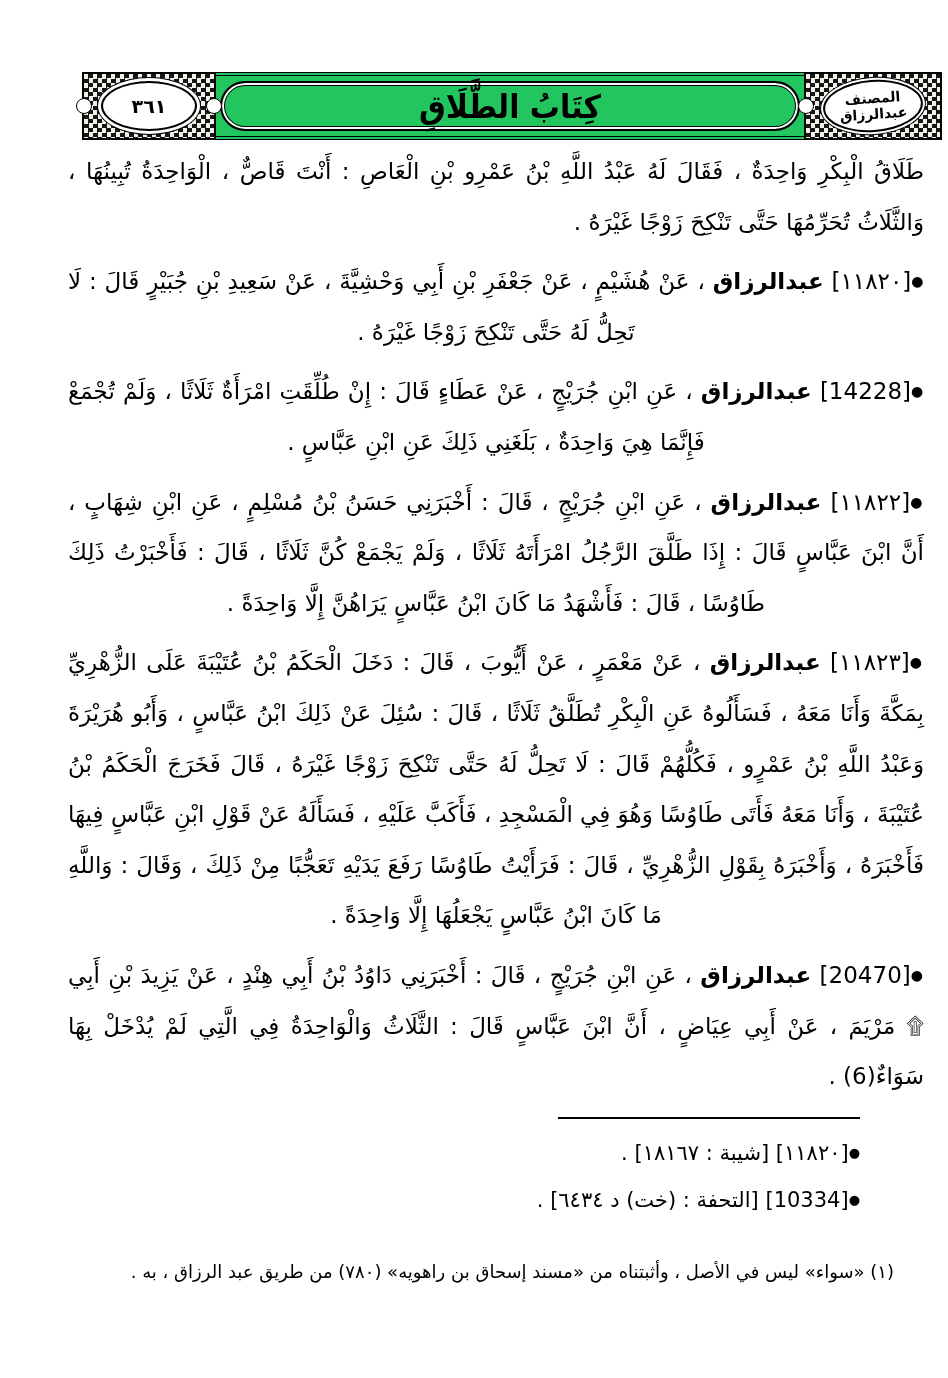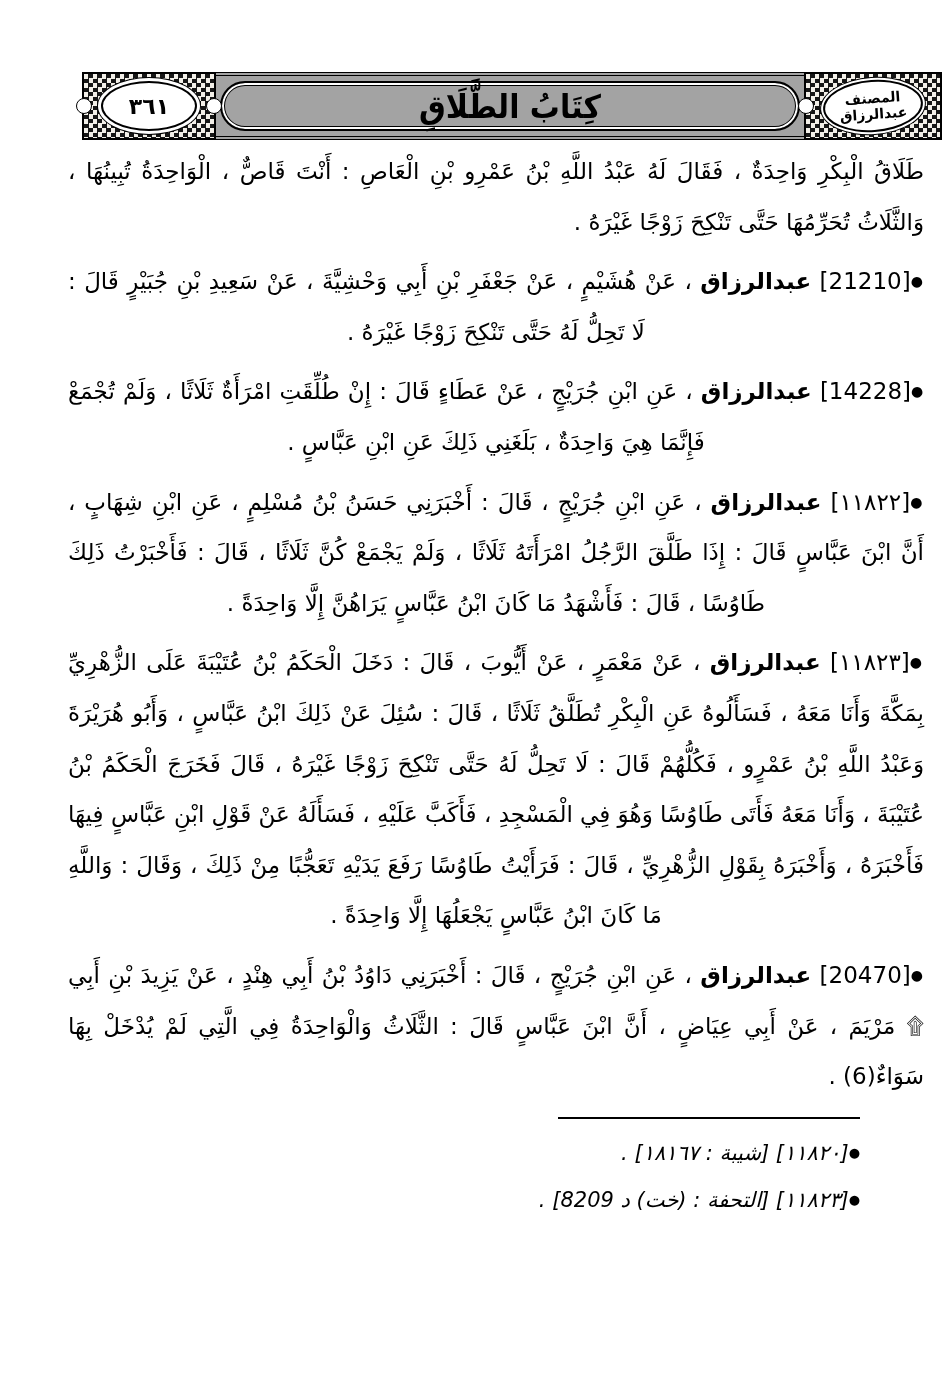--- a/index.html
+++ b/index.html
@@ -34,35 +34,35 @@
     position:absolute; top:50%; width:16px; height:16px;
     background:#fff; border:1.5px solid #000; border-radius:50%;
     transform:translateY(-50%); z-index:3;
   }
   .bead.left { left:-8px; } .bead.right { right:-8px; }
   .medallion {
     width:96px; height:50px; background:#fff;
     border:2px solid #000; border-radius:50%;
     box-shadow:0 0 0 3px #fff, 0 0 0 4px #000;
     display:flex; align-items:center; justify-content:center;
-    font-size:22px; font-weight:bold; direction:rtl;text-align:center;
+    font-size:19px; font-weight:bold; direction:rtl;text-align:center;
   }
   .badge-oval {
     width:100px; height:52px; background:#fff;
     border:2px solid #000; border-radius:50%;
     box-shadow:0 0 0 2px #fff, 0 0 0 3px #000;
     display:flex; flex-direction:column; align-items:center; justify-content:center;
     direction:rtl; transform:rotate(-4deg);
     font-weight:bold; font-size:14px; line-height:1.15;
     letter-spacing:-0.5px;
   }
   .mid {
     flex:1; height:100%;
     border-top:4px double #000; border-bottom:4px double #000;
-    background:#a3a3a3; display:flex; align-items:stretch; padding:5px 4px;
+    background:#22c55e; display:flex; align-items:stretch; padding:5px 4px;
   }
   .cartouche {
     flex:1; border:2px solid #000; border-radius:30px;
     box-shadow:inset 0 0 0 2px #fff, inset 0 0 0 3px #000;
     display:flex; align-items:center; justify-content:center;
     direction:rtl;
   }
   .chapter-title {
     font-size:30px; font-weight:bold;
     transform:scaleY(1.08);
@@ -80,21 +80,21 @@
   .bullet { font-size:14px; vertical-align:3px; }
   .narr { font-weight:bold; letter-spacing:-0.5px; }
 
   
   .sep {
     position:absolute; top:1117px; right:88px;
     width:302px; height:2px; background:#000;
   }
   .refs {
     position:absolute; top:1130px; right:88px; left:68px;
-    font-size:21px; line-height:2.23; text-align:right;font-style:italic;
+    font-size:21px; line-height:2.23; text-align:right;
   }
   .ref .rbullet { font-size:13px; vertical-align:3px; }
   .note {
     position:absolute; top:1258px; right:54px; left:40px;
     font-size:18px; text-align:right; line-height:1.6;
   }
 </style>
 </head>
 <body>
 
@@ -117,33 +117,34 @@
         <div>المصنف</div>
         <div>عبدالرزاق</div>
       </div>
     </div>
   </div>
 
   <div class="content">
 
     <p class="para">طَلَاقُ الْبِكْرِ وَاحِدَةٌ ، فَقَالَ لَهُ عَبْدُ اللَّهِ بْنُ عَمْرِو بْنِ الْعَاصِ : أَنْتَ قَاصٌّ ، الْوَاحِدَةُ تُبِينُهَا ، وَالثَّلَاثُ تُحَرِّمُهَا حَتَّى تَنْكِحَ زَوْجًا غَيْرَهُ .</p>
 
-    <p class="para center-last"><span class="bullet">●</span><span>[21210]</span> <span class="narr">عبدالرزاق</span> <span>، عَنْ هُشَيْمٍ ، عَنْ جَعْفَرِ بْنِ أَبِي وَحْشِيَّةَ ، عَنْ سَعِيدِ بْنِ جُبَيْرٍ قَالَ : لَا تَحِلُّ لَهُ حَتَّى تَنْكِحَ زَوْجًا غَيْرَهُ .</span></p>
+    <p class="para center-last"><span class="bullet">●</span><span>[١١٨٢٠]</span> <span class="narr">عبدالرزاق</span> <span>، عَنْ هُشَيْمٍ ، عَنْ جَعْفَرِ بْنِ أَبِي وَحْشِيَّةَ ، عَنْ سَعِيدِ بْنِ جُبَيْرٍ قَالَ : لَا تَحِلُّ لَهُ حَتَّى تَنْكِحَ زَوْجًا غَيْرَهُ .</span></p>
 
     <p class="para center-last"><span class="bullet">●</span><span>[14228]</span> <span class="narr">عبدالرزاق</span> <span>، عَنِ ابْنِ جُرَيْجٍ ، عَنْ عَطَاءٍ قَالَ : إِنْ طُلِّقَتِ امْرَأَةٌ ثَلَاثًا ، وَلَمْ تُجْمَعْ فَإِنَّمَا هِيَ وَاحِدَةٌ ، بَلَغَنِي ذَلِكَ عَنِ ابْنِ عَبَّاسٍ .</span></p>
 
     <p class="para center-last"><span class="bullet">●</span><span>[١١٨٢٢]</span> <span class="narr">عبدالرزاق</span> <span>، عَنِ ابْنِ جُرَيْجٍ ، قَالَ : أَخْبَرَنِي حَسَنُ بْنُ مُسْلِمٍ ، عَنِ ابْنِ شِهَابٍ ، أَنَّ ابْنَ عَبَّاسٍ قَالَ : إِذَا طَلَّقَ الرَّجُلُ امْرَأَتَهُ ثَلَاثًا ، وَلَمْ يَجْمَعْ كُنَّ ثَلَاثًا ، قَالَ : فَأَخْبَرْتُ ذَلِكَ طَاوُسًا ، قَالَ : فَأَشْهَدُ مَا كَانَ ابْنُ عَبَّاسٍ يَرَاهُنَّ إِلَّا وَاحِدَةً .</span></p>
 
     <p class="para center-last"><span class="bullet">●</span><span>[١١٨٢٣]</span> <span class="narr">عبدالرزاق</span> <span>، عَنْ مَعْمَرٍ ، عَنْ أَيُّوبَ ، قَالَ : دَخَلَ الْحَكَمُ بْنُ عُتَيْبَةَ عَلَى الزُّهْرِيِّ بِمَكَّةَ وَأَنَا مَعَهُ ، فَسَأَلُوهُ عَنِ الْبِكْرِ تُطَلَّقُ ثَلَاثًا ، قَالَ : سُئِلَ عَنْ ذَلِكَ ابْنُ عَبَّاسٍ ، وَأَبُو هُرَيْرَةَ وَعَبْدُ اللَّهِ بْنُ عَمْرٍو ، فَكُلُّهُمْ قَالَ : لَا تَحِلُّ لَهُ حَتَّى تَنْكِحَ زَوْجًا غَيْرَهُ ، قَالَ فَخَرَجَ الْحَكَمُ بْنُ عُتَيْبَةَ ، وَأَنَا مَعَهُ فَأَتَى طَاوُسًا وَهُوَ فِي الْمَسْجِدِ ، فَأَكَبَّ عَلَيْهِ ، فَسَأَلَهُ عَنْ قَوْلِ ابْنِ عَبَّاسٍ فِيهَا فَأَخْبَرَهُ ، وَأَخْبَرَهُ بِقَوْلِ الزُّهْرِيِّ ، قَالَ : فَرَأَيْتُ طَاوُسًا رَفَعَ يَدَيْهِ تَعَجُّبًا مِنْ ذَلِكَ ، وَقَالَ : وَاللَّهِ مَا كَانَ ابْنُ عَبَّاسٍ يَجْعَلُهَا إِلَّا وَاحِدَةً .</span></p>
 
     <p class="para"><span class="bullet">●</span><span>[20470]</span> <span class="narr">عبدالرزاق</span> <span>، عَنِ ابْنِ جُرَيْجٍ ، قَالَ : أَخْبَرَنِي دَاوُدُ بْنُ أَبِي هِنْدٍ ، عَنْ يَزِيدَ بْنِ أَبِي ۩ مَرْيَمَ ، عَنْ أَبِي عِيَاضٍ ، أَنَّ ابْنَ عَبَّاسٍ قَالَ : الثَّلَاثُ وَالْوَاحِدَةُ فِي الَّتِي لَمْ يُدْخَلْ بِهَا سَوَاءٌ(6) .</span></p>
 
   </div>
 
   <div class="sep"></div>
 
   <div class="refs">
     <div class="ref"><span class="rbullet">●</span><span>[١١٨٢٠] [شيبة : ١٨١٦٧] .</span></div>
-    <div class="ref"><span class="rbullet">●</span><span>[١١٨٢٣] [التحفة : (خت) د 8209] .</span></div>
+    <div class="ref"><span class="rbullet">●</span><span>[10334] [التحفة : (خت) د ٦٤٣٤] .</span></div>
   </div>
 
+  <p class="note">(١) «سواء» ليس في الأصل ، وأثبتناه من «مسند إسحاق بن راهويه» (٧٨٠) من طريق عبد الرزاق ، به .</p>
 
 </div>
 
 </body></html>

